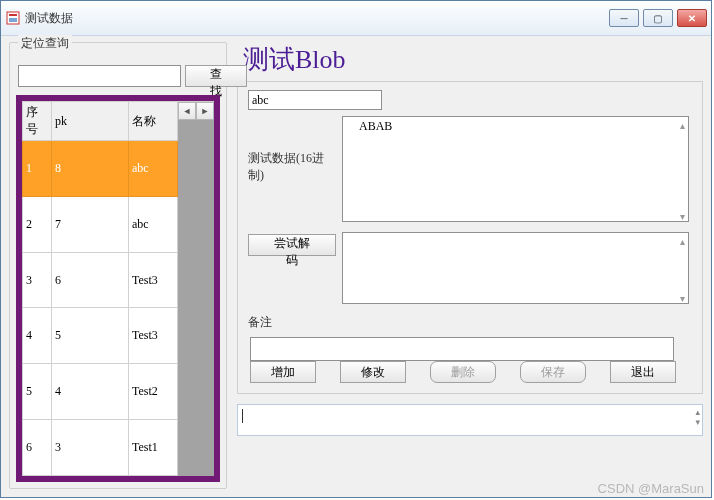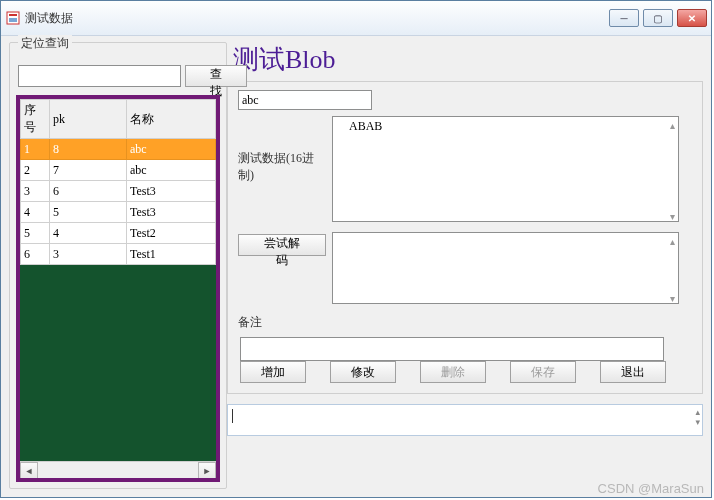--- a/index.html
+++ b/index.html
@@ -42,20 +42,21 @@
     background: linear-gradient(#f4f8fc,#dbe7f3);
     display:flex;align-items:center;justify-content:center;
     font-size:10px;color:#334;
   }
   .win-close { background: linear-gradient(#f4a7a3,#d65247); border-color:#a63b32; color:#fff; font-weight:bold;}
   .client {
     flex:1;
     background:#f0f0f0;
     display:flex;
     padding:6px 8px 8px 8px;
+    gap:10px;
   }
   .groupbox {
     border:1px solid #cfcfcf;
     border-radius:2px;
     position:relative;
     padding:14px 6px 6px 6px;
   }
   .groupbox-label {
     position:absolute;
     top:-8px; left:8px;
@@ -83,27 +84,27 @@
   .btn {
     border:1px solid #a0a0a0;
     background:linear-gradient(#fdfdfd,#e6e6e6);
     font-family:Liberation Sans, sans-serif;
     font-size:12px;
     height:22px;
     min-width:62px;
     cursor:default;
     padding:0 20px;
   }
-  .btn.disabled { color:#9d9d9d; }
+  .btn.disabled { color:#9d9d9d;border-radius:7px; }
   .grid-wrap {
     flex:1;
-    border:4px solid #701a75;
-    background:#14532d;
-    display:flex;
-    flex-direction:column;
+    border:6px solid #701a75;
+    background:#a3a3a3;
+    display:flex;
+    flex-direction:row;
     overflow:hidden;
   }
   .grid-table {
     width:100%;
     border-collapse:collapse;
     background:#fff;
     font-family:inherit;
     font-size:12px;
   }
   .grid-table th {

